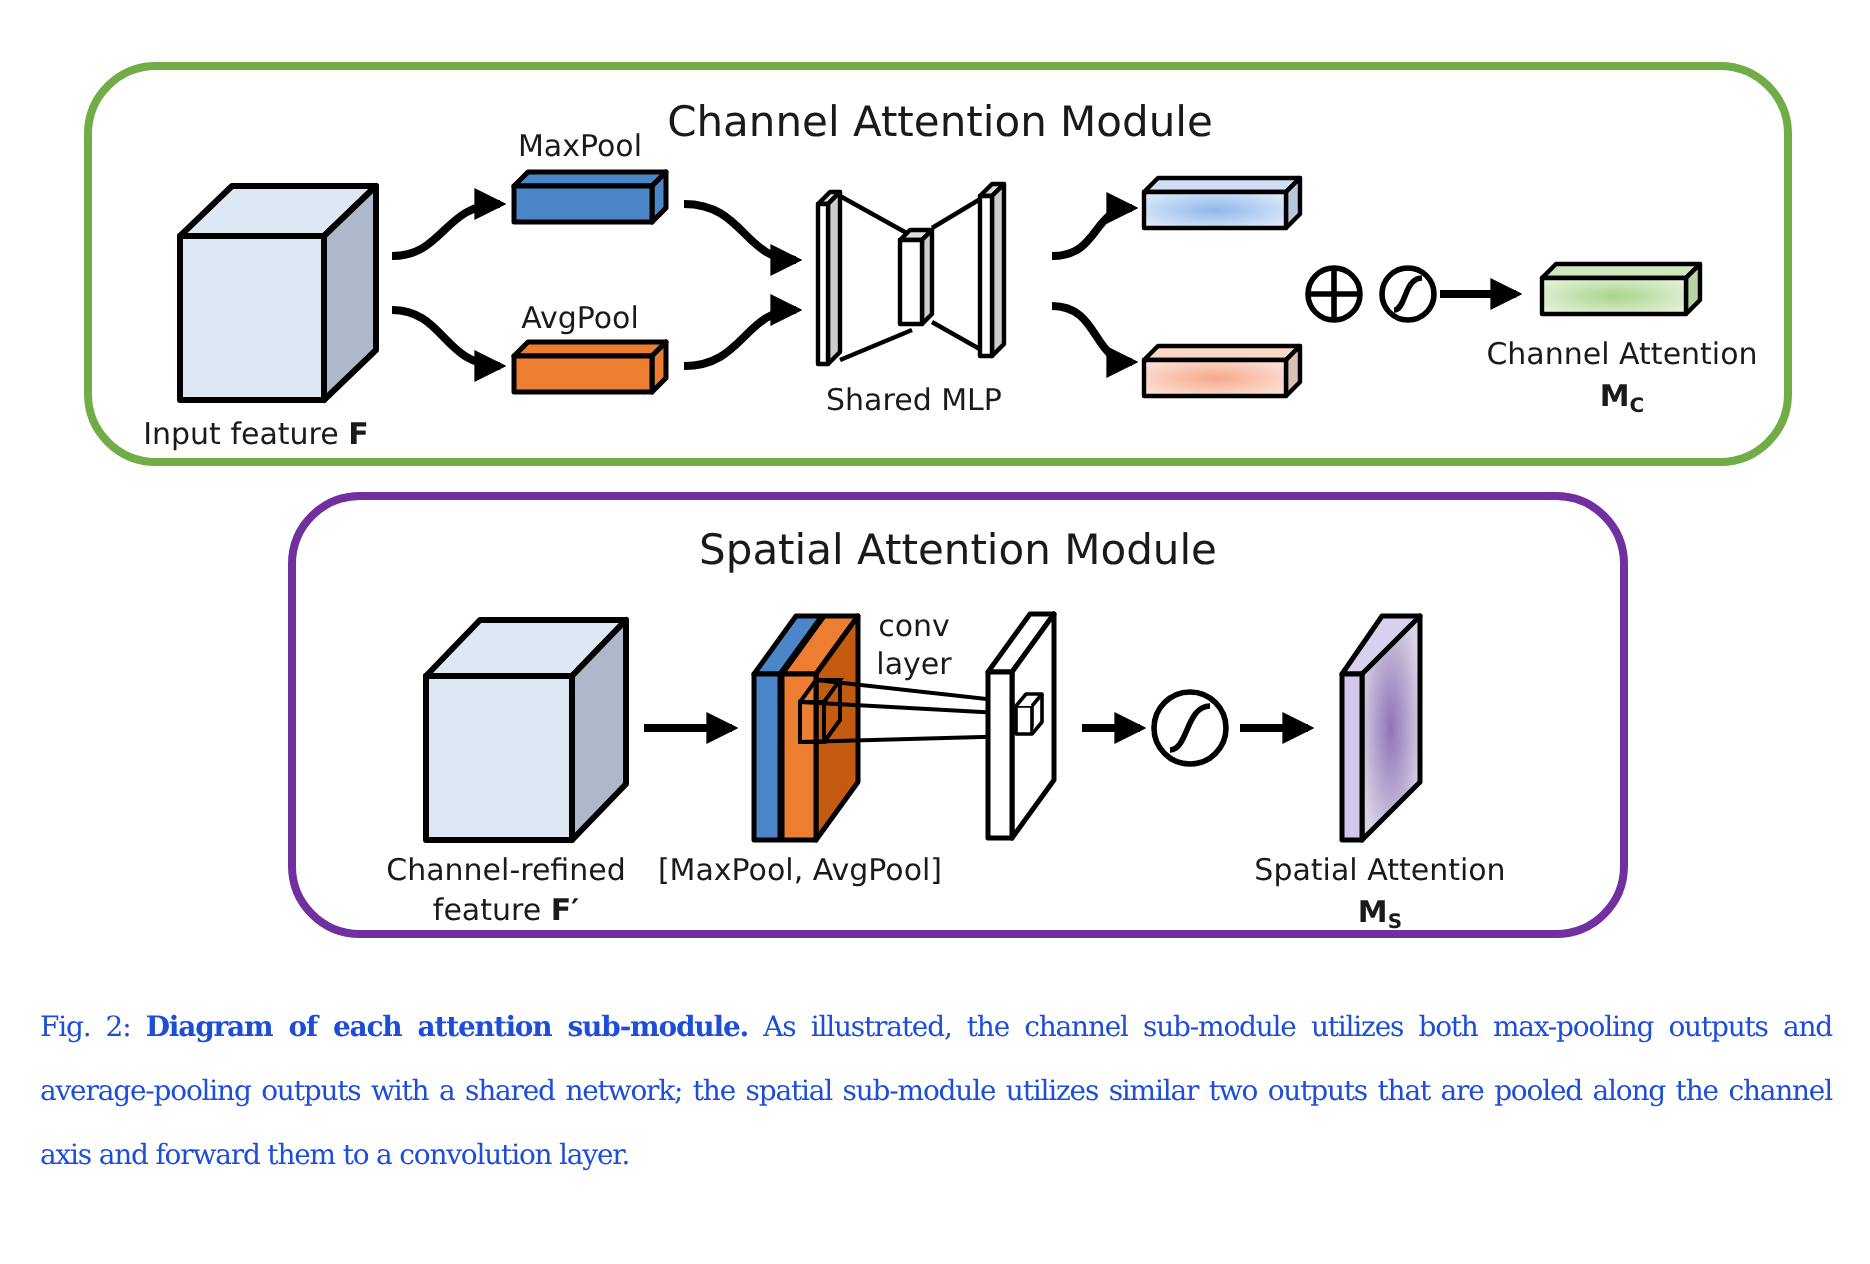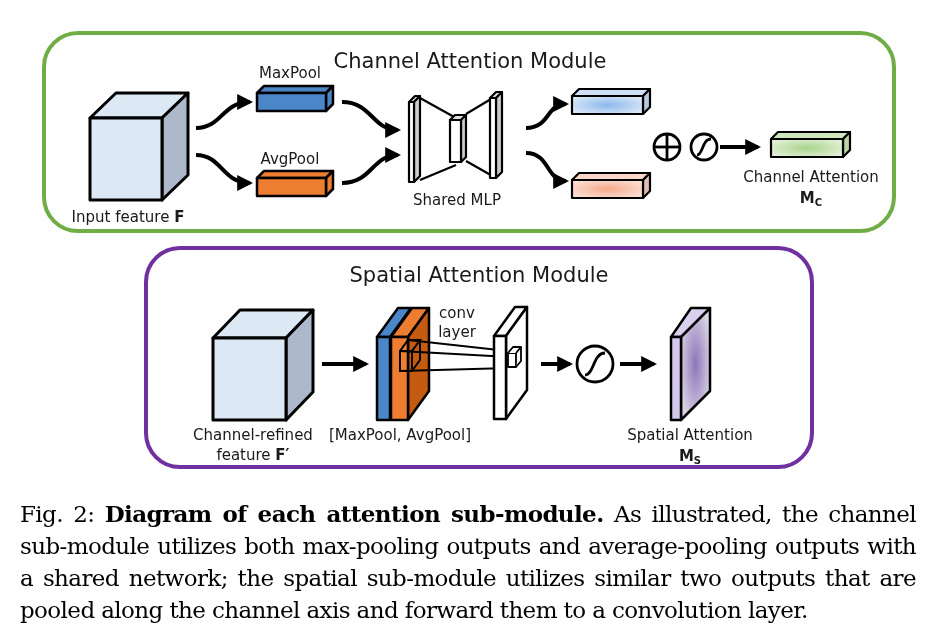--- a/index.html
+++ b/index.html
@@ -5,21 +5,21 @@
   html, body { margin: 0; padding: 0; background: #ffffff; }
   body { width: 935px; height: 632px; position: relative; overflow: hidden; font-family: "DejaVu Sans", sans-serif; }
   #diagram { position: absolute; left: 0; top: 0; }
   .lbl { font-family: "DejaVu Sans", sans-serif; fill: #1a1a1a; }
   .ttl { font-size: 21px; }
   .sm { font-size: 15px; }
   .bld { font-weight: bold; }
   .caption {
     position: absolute; left: 20px; top: 498px; width: 896px;
     font-family: "DejaVu Serif", "Liberation Serif", serif;
-    font-size: 23px; line-height: 32px; color: #000000;
+    font-size: 14px; line-height: 32px; color: #1d4ed8;
     text-align: justify; letter-spacing: -0.6px;
   }
   .caption b { font-weight: bold; }
 </style>
 </head>
 <body>
 
 <svg id="diagram" width="935" height="490" viewBox="0 0 935 490" xmlns="http://www.w3.org/2000/svg">
   <defs>
     <marker id="ah" viewBox="0 0 10 10" refX="8" refY="5" markerWidth="4" markerHeight="4" orient="auto">

